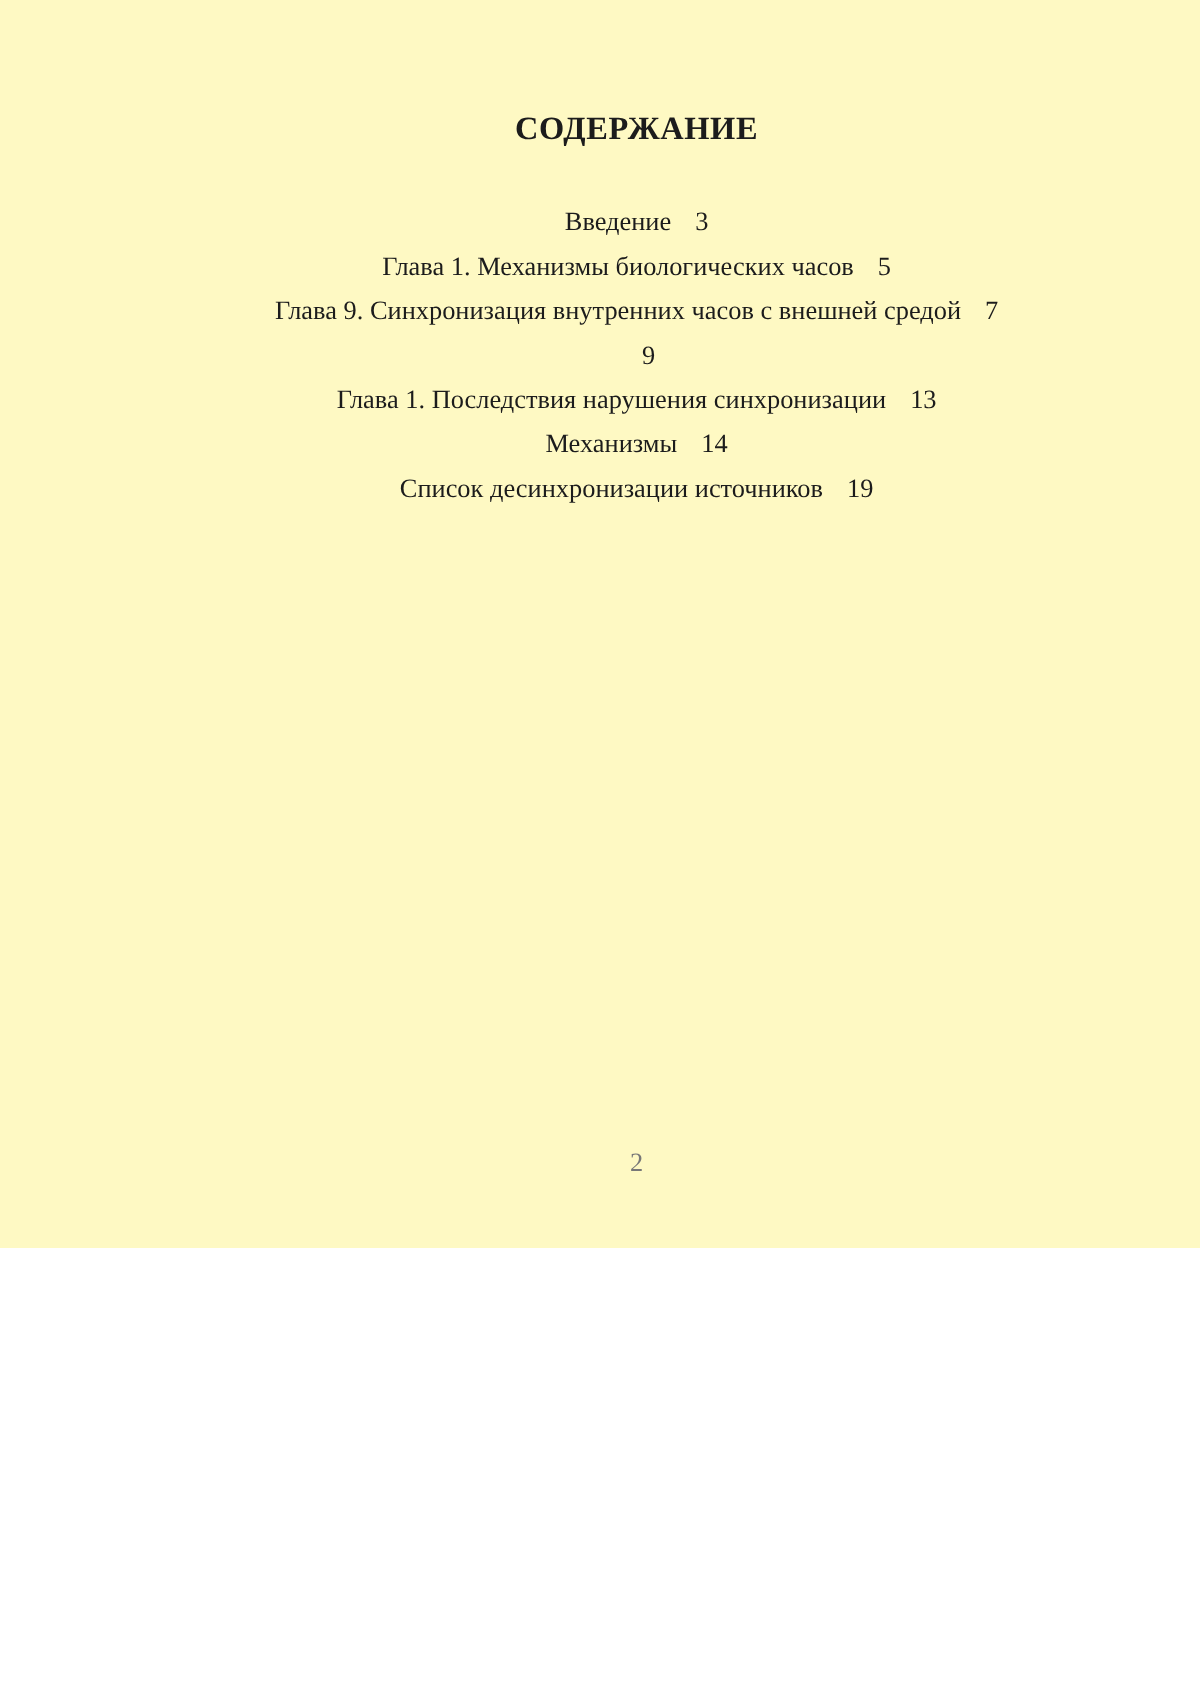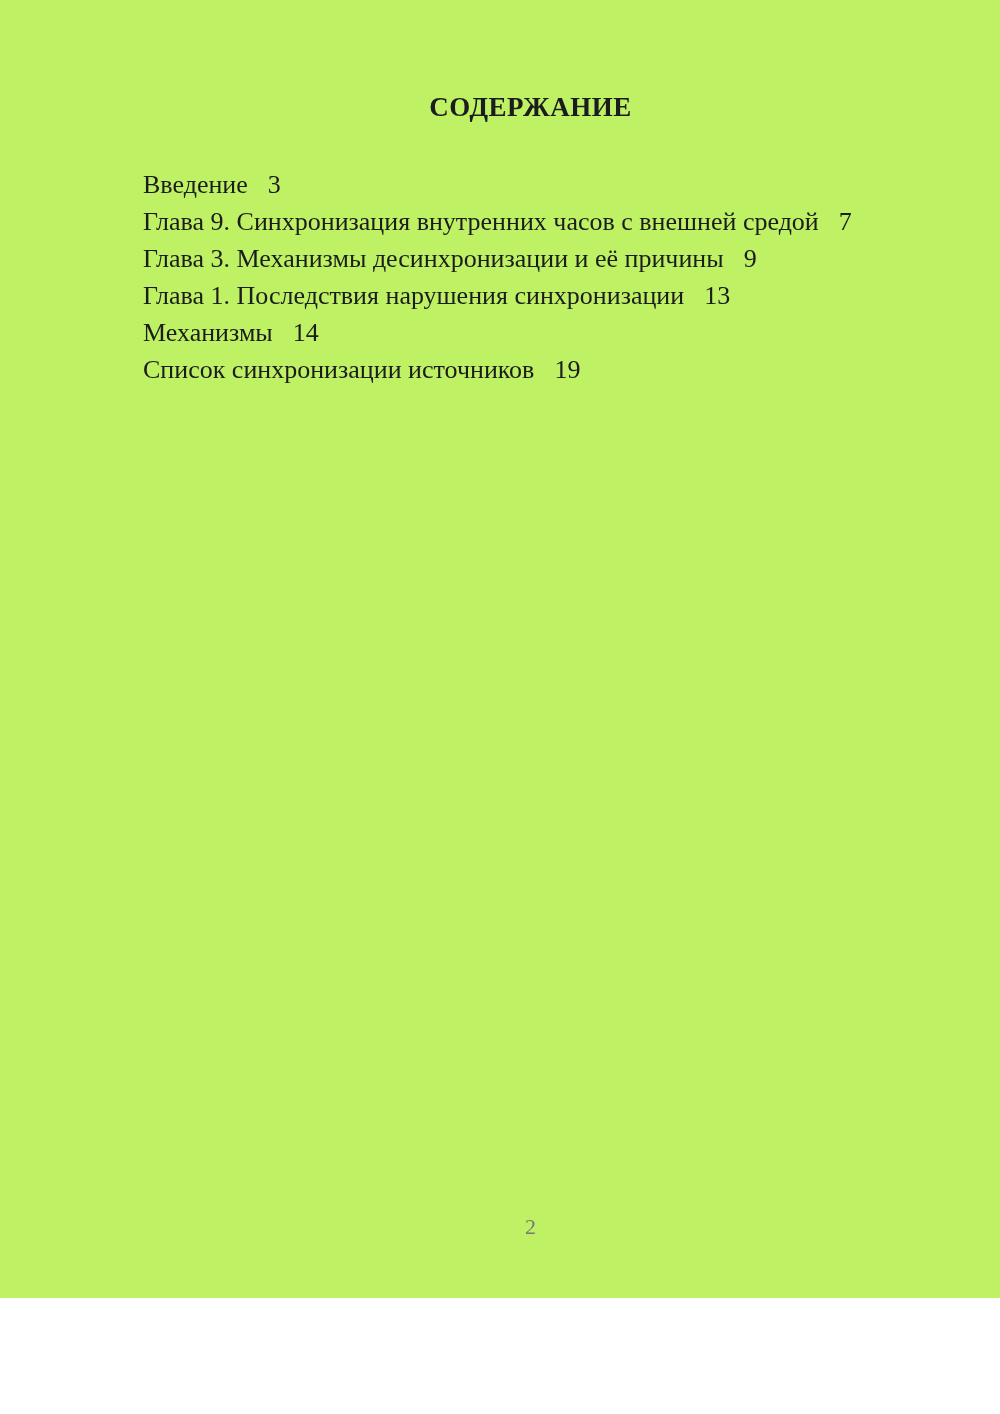--- a/index.html
+++ b/index.html
@@ -3,22 +3,22 @@
 <meta charset="utf-8">
 <style>
   html, body {
     margin: 0;
     padding: 0;
     background: #ffffff;
   }
   .page {
     position: relative;
     width: 1000px;
-    height: 1298px;
-    background: #bef264;
+    height: 1040px;
+    background: #fef9c3;
     overflow: hidden;
     font-family: "Liberation Serif", "DejaVu Serif", serif;
     color: #1c1c1c;
   }
   .content {
     position: absolute;
     left: 143px;
     right: 82px;
     top: 0;
   }
@@ -28,23 +28,23 @@
     font-size: 27px;
     font-weight: bold;
     line-height: 30px;
     letter-spacing: 0.5px;
   }
   .toc-list {
     margin-top: 44px;
   }
   .toc-row {
     display: flex;
-    justify-content: flex-start;
+    justify-content: center;
     align-items: baseline;
-    font-size: 26px;
+    font-size: 22px;
     line-height: 37px;
   }
   .toc-label {
     white-space: nowrap;
   }
   .toc-page {
     text-align: right;
     padding-left: 20px;
   }
   .folio {
@@ -62,35 +62,38 @@
 
 <div class="page">
   <div class="content">
     <div class="toc-title">СОДЕРЖАНИЕ</div>
     <div class="toc-list" id="toc-list">
         <div class="toc-row">
           <span class="toc-label">Введение</span>
           <span class="toc-page">3</span>
         </div>
         <div class="toc-row">
+          <span class="toc-label">Глава 1. Механизмы биологических часов</span>
+          <span class="toc-page">5</span>
+        </div>
+        <div class="toc-row">
           <span class="toc-label">Глава 9. Синхронизация внутренних часов с внешней средой</span>
           <span class="toc-page">7</span>
         </div>
         <div class="toc-row">
-          <span class="toc-label">Глава 3. Механизмы десинхронизации и её причины</span>
           <span class="toc-page">9</span>
         </div>
         <div class="toc-row">
           <span class="toc-label">Глава 1. Последствия нарушения синхронизации</span>
           <span class="toc-page">13</span>
         </div>
         <div class="toc-row">
           <span class="toc-label">Механизмы</span>
           <span class="toc-page">14</span>
         </div>
         <div class="toc-row">
-          <span class="toc-label">Список синхронизации источников</span>
+          <span class="toc-label">Список десинхронизации источников</span>
           <span class="toc-page">19</span>
         </div>
       </div>
   </div>
   <div class="folio">2</div>
 </div>
 
 </body></html>

